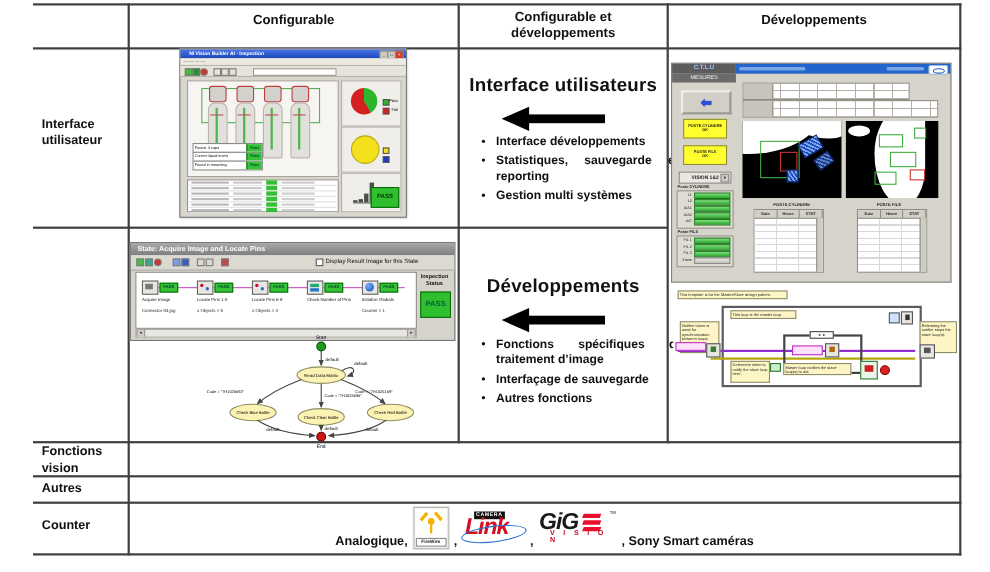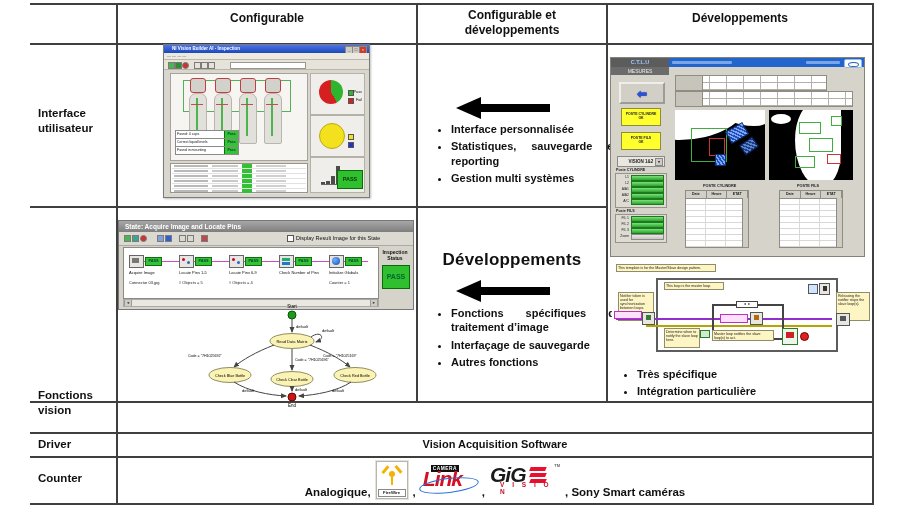--- a/index.html
+++ b/index.html
@@ -145,22 +145,22 @@
   <div class="line" style="left:116px;top:3px;width:2px;height:502px;"></div>
   <div class="line" style="left:416px;top:3px;width:2px;height:400px;"></div>
   <div class="line" style="left:606px;top:3px;width:2px;height:400px;"></div>
   <div class="line" style="left:872px;top:3px;width:2px;height:502px;"></div>
 
   <div class="hdr" style="left:117px;top:11px;width:300px;text-align:center;">Configurable</div>
   <div class="hdr" style="left:430px;top:8px;width:164px;">Configurable et développements</div>
   <div class="hdr" style="left:608px;top:11px;width:264px;">Développements</div>
 
   <div class="rowlbl" style="left:38px;top:106px;width:62px;">Interface utilisateur</div>
-  <div class="rowlbl" style="left:38px;top:388px;width:62px;">Fonctions vision</div>
-  <div class="rowlbl" style="left:38px;top:437px;width:70px;">Driver</div>
+  <div class="rowlbl" style="left:38px;top:404px;width:62px;">Fonctions vision</div>
+  <div class="rowlbl" style="left:38px;top:437px;width:70px;">Autres</div>
   <div class="rowlbl" style="left:38px;top:471px;width:70px;">Counter</div>
 
   <div class="abs vbai">
     <div class="tbar">
       <div class="tt">NI Vision Builder AI - Inspection</div>
       <div class="winbtn" style="right:16px;">_</div>
       <div class="winbtn" style="right:9px;">□</div>
       <div class="winbtn close" style="right:2px;">×</div>
     </div>
     <div class="menus">
@@ -242,26 +242,27 @@
       <div class="vb-row"></div>
       <div class="vb-row"></div>
       <div class="vb-row"></div>
       <div class="vb-row"></div>
       <div class="vb-row"></div>
       <div class="vb-row"></div>
     </div>
     <div class="vb-pass">PASS</div>
   </div>
 
+  <div class="bigtitle" style="left:418px;top:68px;width:188px;">Interface utilisateurs</div>
   <div class="barrow" style="left:456px;top:97px;">
       <div class="head"></div>
       <div class="shaft"></div>
     </div>
   <ul class="bullets" style="left:436px;top:122px;width:166px;">
-    <li>Interface personnalisée</li>
+    <li>Interface développements</li>
     <li>Statistiques, sauvegarde et reporting</li>
     <li>Gestion  multi systèmes</li>
   </ul>
 
   <div class="abs sted">
     <div class="cap">State:   Acquire Image and Locate Pins</div>
     <div class="tools">
       <div class="ticon" style="left:5px;top:3px;background:#4db54d;"></div>
       <div class="ticon" style="left:13px;top:3px;background:#3da58f;"></div>
       <div class="ticon" style="left:21px;top:3px;background:#cc3333;border-radius:50%;"></div>
@@ -511,26 +512,21 @@
     <div class="nodebox" style="left:170px;top:66px;width:14px;height:15px;border-color:#2c7a2c;background:#eaf6ea;">
         <i style="display:block;margin:3px auto;width:8px;height:6px;background:#c22;"></i>
       </div>
     <div style="position:absolute;left:188px;top:70px;width:7px;height:7px;background:#d22;border-radius:50%;border:1px solid #700;"></div>
     <div class="note" style="left:224px;top:30px;width:30px;height:25px;">Releasing the notifier stops the slave loop(s).</div>
     <div class="nodebox" style="left:224px;top:51px;width:12px;height:11px;">
         <i style="display:block;margin:2px auto;width:6px;height:5px;background:#555;"></i>
       </div>
   </div>
 
-  <ul class="bullets" style="left:622px;top:367px;width:220px;text-align:left;">
-    <li>Très spécifique</li>
-    <li>Intégration particulière</li>
-  </ul>
-
-  <div class="ctext" style="left:117px;top:438px;width:756px;">Vision Acquisition Software</div>
+
 
   <div class="hwrow">
     <span style="align-self:flex-end;margin-bottom:4px;">Analogique,</span>
     <span class="fw">
       <i class="c"></i>
       <i class="p" style="left:7px;top:3px;height:9px;transform:rotate(40deg);"></i>
       <i class="p" style="left:20px;top:3px;height:9px;transform:rotate(-40deg);"></i>
       <i class="p" style="left:14px;top:15px;height:8px;"></i>
       <span class="lbl">FireWire</span>
     </span>

